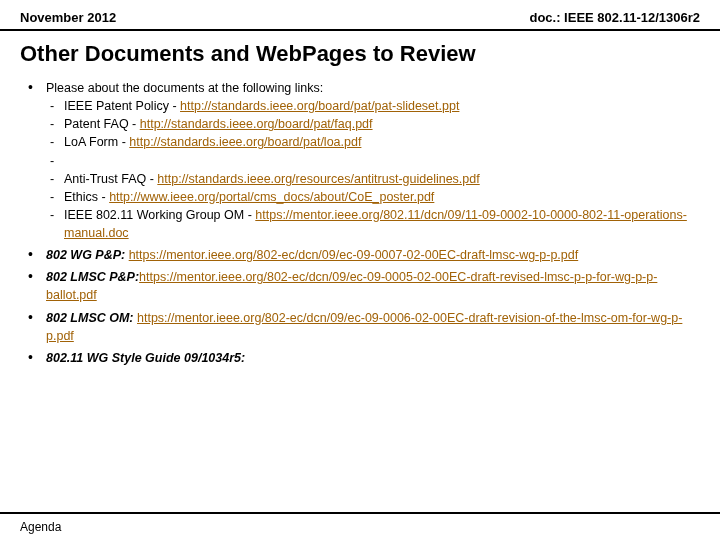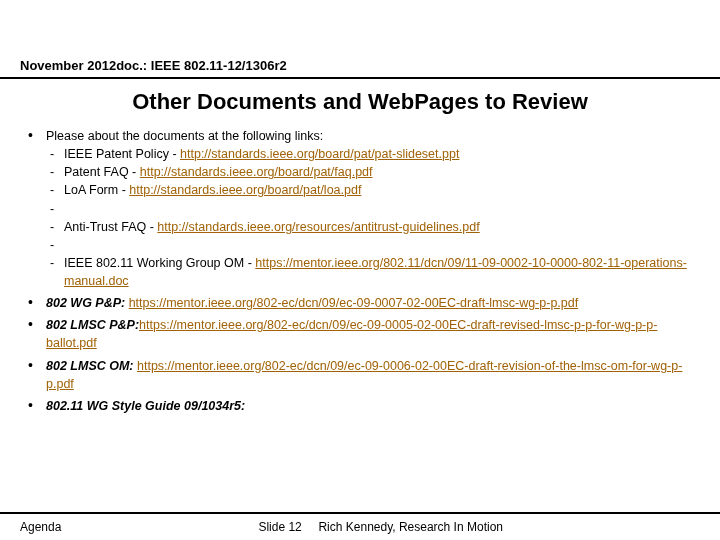--- a/index.html
+++ b/index.html
@@ -8,30 +8,30 @@
       height: 540px;
       background: #fff;
       font-family: Arial, sans-serif;
       font-size: 13px;
       color: #000;
       overflow: hidden;
       position: relative;
     }
     #header {
       display: flex;
+      justify-content: space-between;
       padding: 10px 20px 4px 20px;
       border-bottom: 2px solid #000;
-      margin-top: 48px;
     }
     #header-left, #header-right {
       font-size: 13px;
       font-weight: bold;
     }
     #slide-title {
-      text-align: center;
+      text-align: left;
       font-size: 22px;
       font-weight: bold;
       padding: 10px 20px 8px 20px;
     }
     #content {
       padding: 4px 28px 0 28px;
     }
     .bullet-item {
       display: flex;
       align-items: flex-start;
@@ -69,21 +69,21 @@
       font-weight: bold;
       font-style: italic;
     }
     #footer {
       position: absolute;
       bottom: 0;
       left: 0;
       right: 0;
       border-top: 2px solid #000;
       display: flex;
-      justify-content: space-between;
+      justify-content: flex-start;
       align-items: center;
       padding: 6px 20px;
       font-size: 12px;
       gap: 11px;
     }
   </style>
 </head>
 <body>
 
 <div id="header">
@@ -114,20 +114,21 @@
         </li>
         <li>
           <span class="dash">-</span>
         </li>
         <li>
           <span class="dash">-</span>
           <span>Anti-Trust FAQ - <a href="#">http://standards.ieee.org/resources/antitrust-guidelines.pdf</a></span>
         </li>
         <li>
           <span class="dash">-</span>
+          <span>Ethics - <a href="#">http://www.ieee.org/portal/cms_docs/about/CoE_poster.pdf</a></span>
         </li>
         <li>
           <span class="dash">-</span>
           <span>IEEE 802.11 Working Group OM - <a href="#">https://mentor.ieee.org/802.11/dcn/09/11-09-0002-10-0000-802-11-operations-manual.doc</a></span>
         </li>
       </ul>
     </div>
   </div>
 
   <div class="bullet-item">
@@ -155,19 +156,14 @@
     <span class="bullet-dot">•</span>
     <div class="bullet-text">
       <span class="bold-label">802.11 WG Style Guide 09/1034r5:</span><br>
     </div>
   </div>
 
 </div>
 
 <div id="footer">
   <span>Agenda</span>
-  <span>
-    <span>Slide 12</span>
-    &nbsp;&nbsp;&nbsp;
-    <span>Rich Kennedy, Research In Motion</span>
-  </span>
   <span></span>
 </div>
 
 </body></html>

